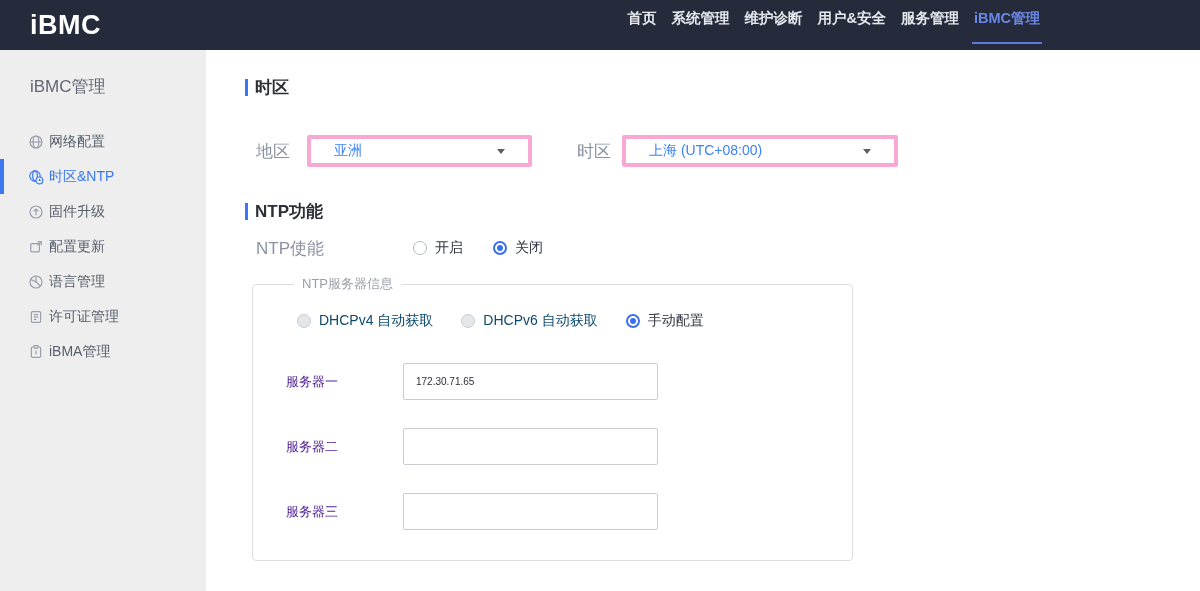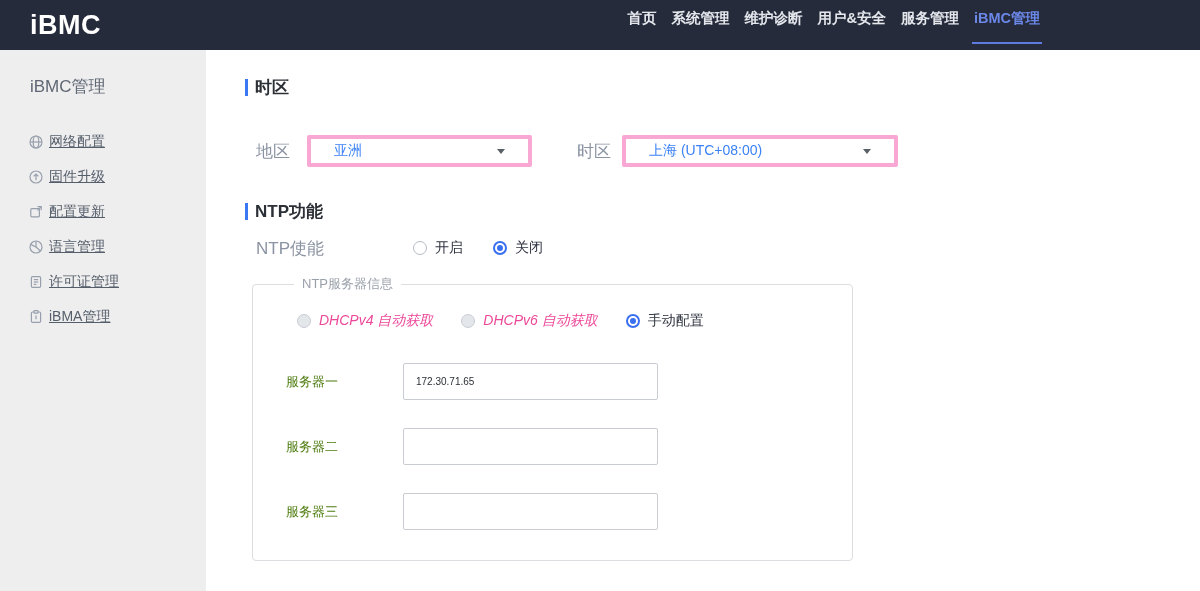--- a/index.html
+++ b/index.html
@@ -15,21 +15,21 @@
     font-size:14.5px; font-weight:600; color:#e4e7ec; cursor:pointer; white-space:nowrap; }
   .nav-item.active { color:#6b87e8; }
   .nav-item.active::after { content:""; position:absolute; left:-2px; right:-2px;
     bottom:6px; height:2px; background:#5e7ce0; }
 
   
   .sidebar { position:absolute; top:50px; left:0; bottom:0; width:206px; background:#eeeeee; }
   .sidebar-title { margin:25px 0 0 30px; font-size:17px; color:#5f6774; }
   .side-menu { margin-top:26px; }
   .side-item { position:relative; height:35px; display:flex; align-items:center;
-    padding-left:28px; gap:5px; font-size:14px; color:#555e6b; cursor:pointer;text-decoration:underline; }
+    padding-left:28px; gap:5px; font-size:14px; color:#555e6b; cursor:pointer; }
   .side-item .ic { width:16px; height:16px; flex-shrink:0; }
   .side-item.active { color:#3a78f2; }
   .side-item.active::before { content:""; position:absolute; left:0; top:0; bottom:0;
     width:4px; background:#3a78f2; }
   .collapse-tab { position:absolute; right:-22px; top:282px; width:22px; height:38px;
     background:#ececec; border-radius:0 10px 10px 0; display:flex; align-items:center;
     justify-content:center; color:#3a78f2; font-size:16px; font-weight:bold; cursor:pointer; }
 
   
   .main { position:absolute; top:50px; left:206px; right:0; bottom:0; background:#fff;
@@ -54,30 +54,30 @@
   .lbl-enable { width:168px; padding-left:11px; }
   .radio-group { display:flex; align-items:center; gap:30px; }
   .radio-item { display:flex; align-items:center; gap:8px; font-size:14px;
     color:#2f3440; cursor:pointer; }
   .radio { width:14px; height:14px; border-radius:50%; flex-shrink:0; position:relative; }
   .radio.unchecked { border:1px solid #b6bcc6; background:#fff; }
   .radio.checked { border:2px solid #3a6ff0; background:#fff; }
   .radio.checked::after { content:""; position:absolute; inset:2px; border-radius:50%;
     background:#3a6ff0; }
   .radio.disabled { border:1px solid #c9cdd4; background:#e4e7ea; cursor:default; }
-  .radio-item.dis { color:#ec4899; cursor:default;font-style:italic; }
+  .radio-item.dis { color:#0c4a6e; cursor:default; }
 
   .srv-fieldset { margin-top:17px; margin-left:7px; width:601px;
     border:1px solid #dcdee2; border-radius:4px; padding:0 0 30px 33px; }
   .srv-fieldset legend { font-size:13px; color:#9aa0aa; padding:0 8px; margin-left:8px; }
   .dhcp-row { margin-top:18px; margin-left:11px; display:flex; align-items:center;
     gap:28px; height:20px; }
   .server-row { display:flex; align-items:center; margin-top:28px; }
   .server-row.first { margin-top:32px; }
-  .server-label { width:117px; font-size:13px; color:#4d7c0f; }
+  .server-label { width:117px; font-size:13px; color:#4c1d95; }
   .server-input { width:255px; height:37px; border:1px solid #c9ccd1; border-radius:2px;
     padding:0 12px; font-size:10px; color:#2b2f36; outline:none;
     font-family:"Liberation Sans","DejaVu Sans",sans-serif; }
 </style>
 </head>
 <body>
 
 <div class="header">
   <div class="logo">iBMC</div>
   <div class="top-nav">
@@ -98,20 +98,31 @@
       <span class="ic">
         <svg width="16" height="16" viewBox="0 0 16 16" fill="none" stroke="#98a0ad" stroke-width="1.2">
           <circle cx="8" cy="8" r="6"></circle>
             <ellipse cx="8" cy="8" rx="2.8" ry="6"></ellipse>
             <line x1="2" y1="8" x2="14" y2="8"></line>
         </svg>
       </span>
       <span>网络配置</span>
     </div>
 
+    <div class="side-item active">
+      <span class="ic">
+        <svg width="16" height="16" viewBox="0 0 16 16" fill="none" stroke="#3a78f2" stroke-width="1.2">
+          <circle cx="7" cy="7" r="5.2"></circle>
+            <ellipse cx="7" cy="7" rx="2.3" ry="5.2"></ellipse>
+          <circle cx="11.4" cy="11.4" r="3.4" fill="#eeeeee"></circle>
+          <path d="M11.4 9.9v1.5h1.4"></path>
+        </svg>
+      </span>
+      <span>时区&amp;NTP</span>
+    </div>
 
     <div class="side-item">
       <span class="ic">
         <svg width="16" height="16" viewBox="0 0 16 16" fill="none" stroke="#98a0ad" stroke-width="1.2">
           <circle cx="8" cy="8" r="6"></circle>
             <path d="M8 11.2V5.2M5.6 7.4L8 5l2.4 2.4"></path>
         </svg>
       </span>
       <span>固件升级</span>
     </div>

